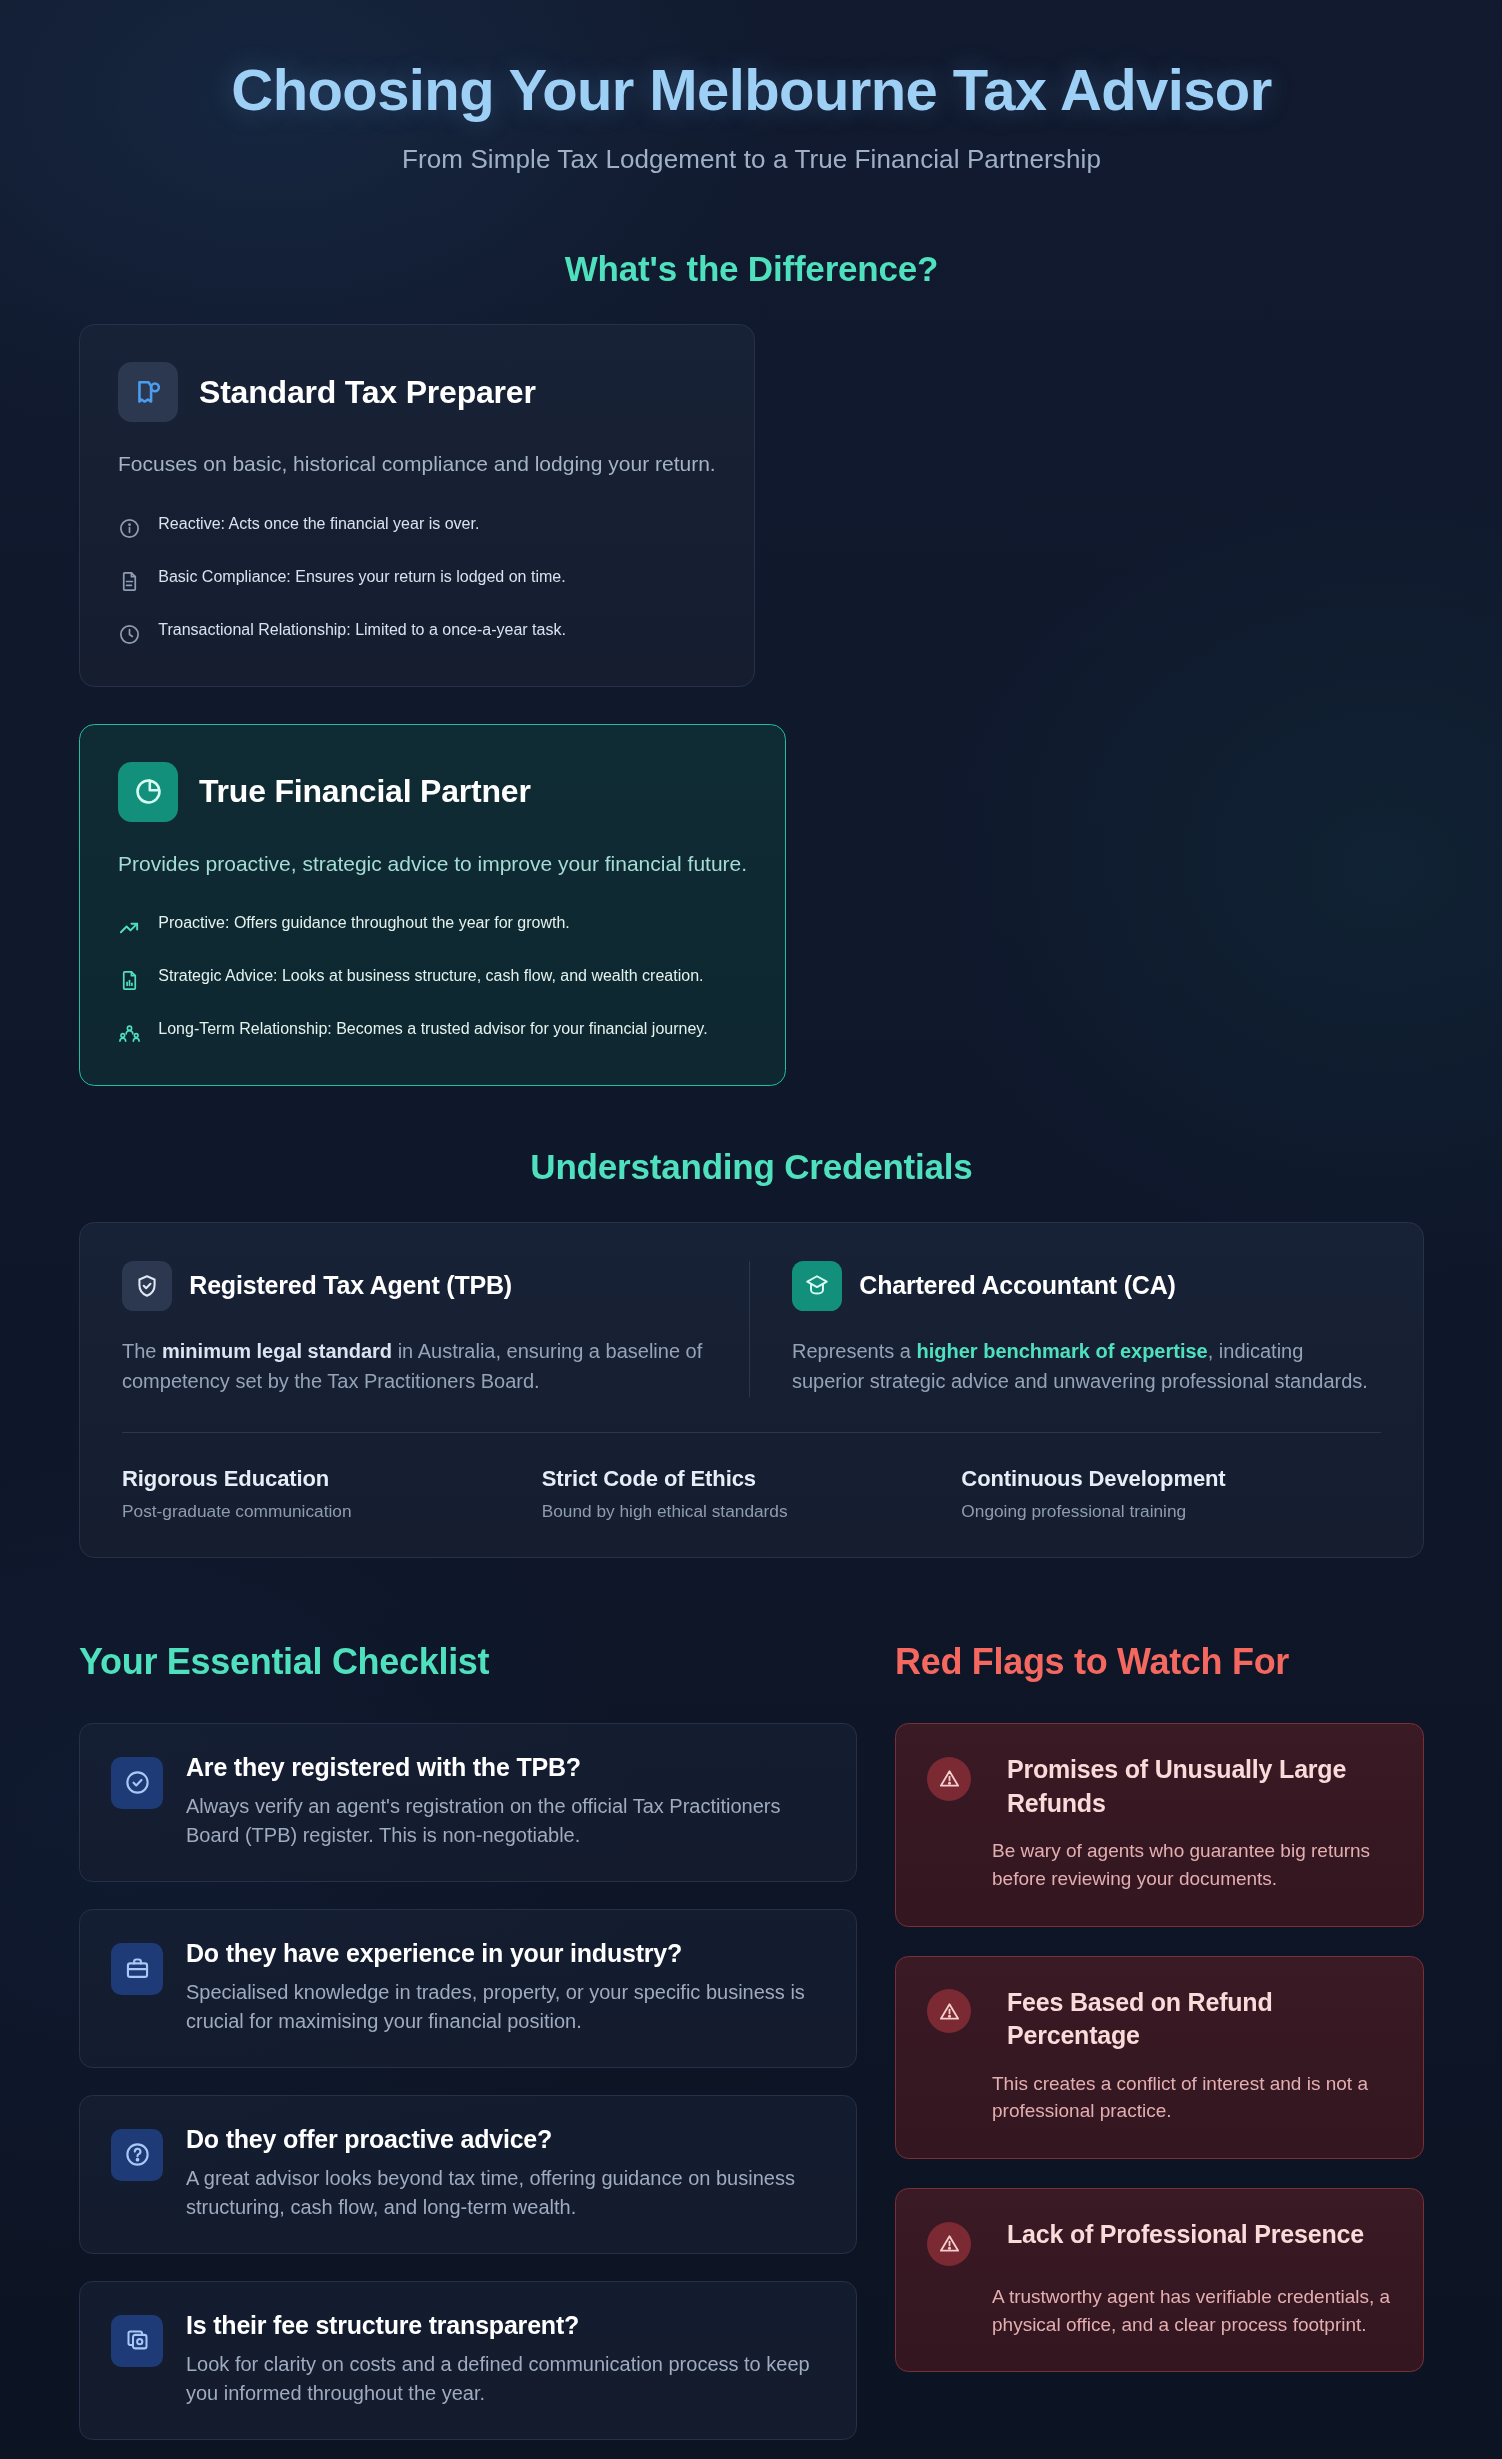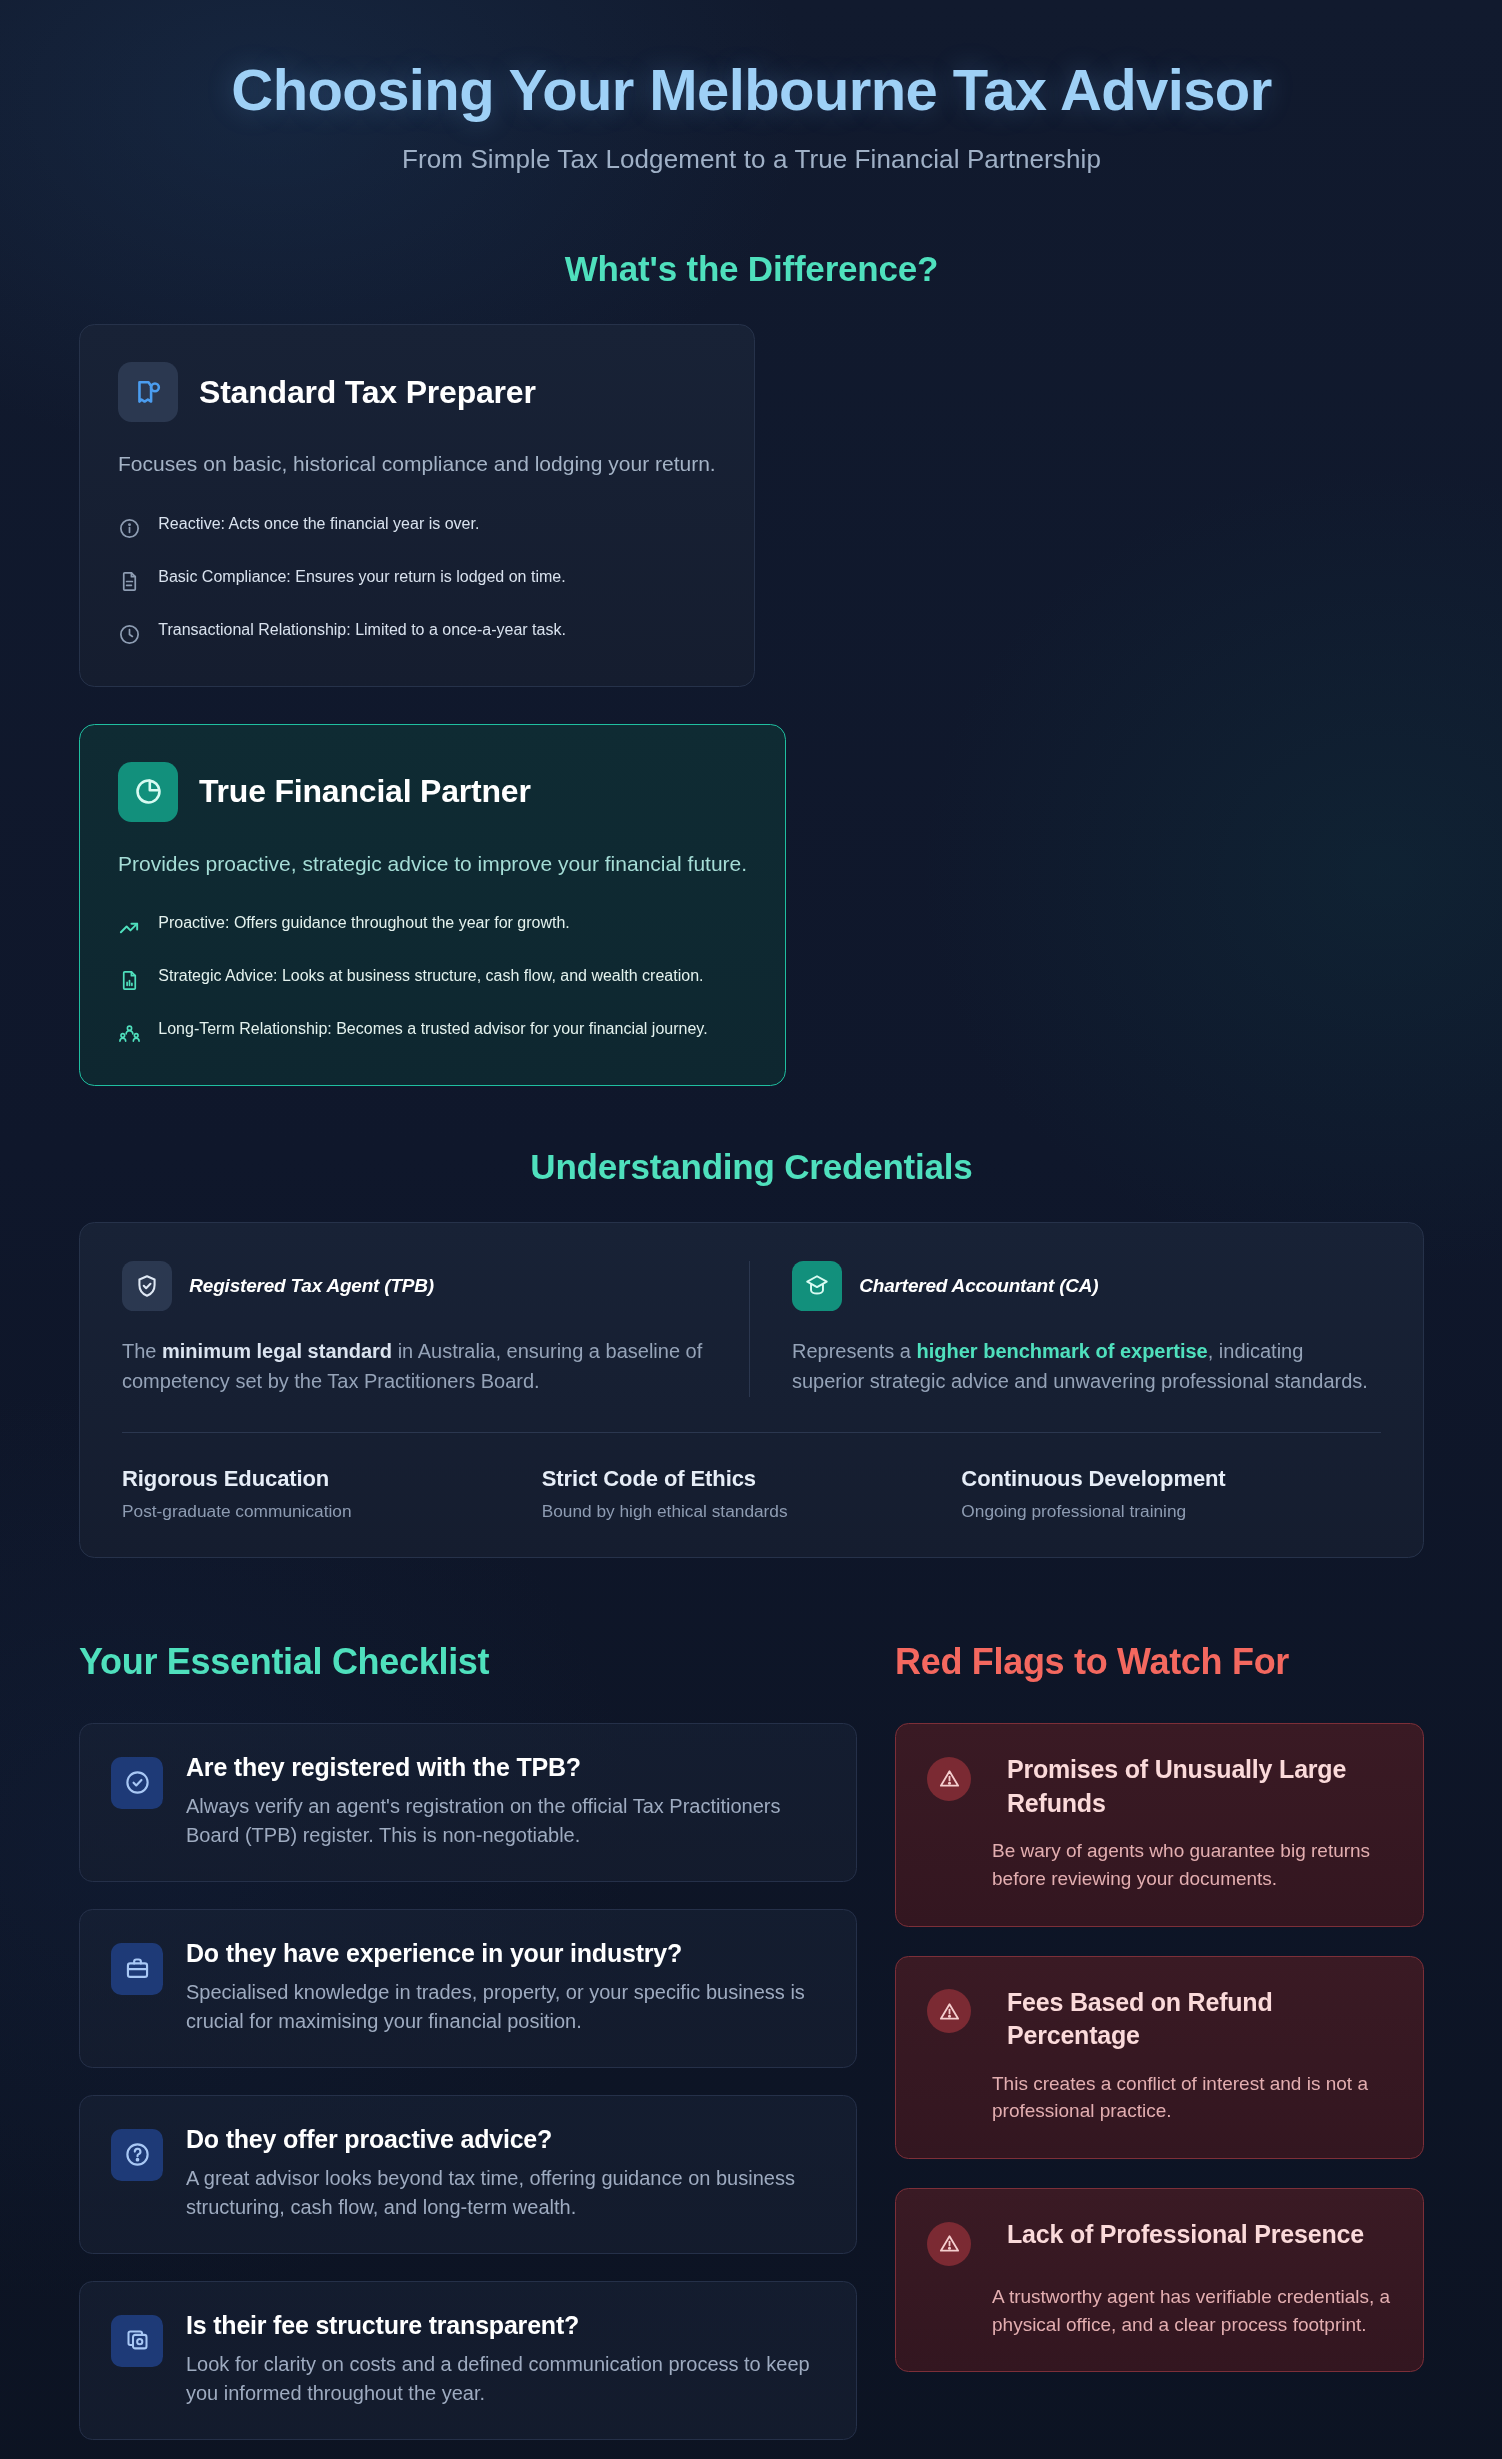--- a/index.html
+++ b/index.html
@@ -132,25 +132,24 @@
   .cred-col { flex: 1 1 0; padding-right: 38px; }
   .cred-col + .cred-col {
     padding-right: 0;
     padding-left: 42px;
     border-left: 1px solid #2b374f;
   }
   .cred-head { display: flex; align-items: center; gap: 17.3px; }
   .cred-head .badge { width: 50px; height: 50px; border-radius: 11.5px; }
   .cred-head .badge svg { width: 26px; height: 26px; }
   .cred-head h3 {
-    font-size: 19px;
+    font-size: 25px;
     font-weight: 700;
     color: #ffffff;
     letter-spacing: -0.2px;
-    font-style: italic;
   }
   .cred-body {
     margin-top: 25px;
     font-size: 20px;
     line-height: 1.52;
     color: #95a3b8;
   }
   .cred-body b { color: #dbe4f0; font-weight: 700; }
   .cred-body b.teal { color: #4fe0bd; font-weight: 700; }
 

